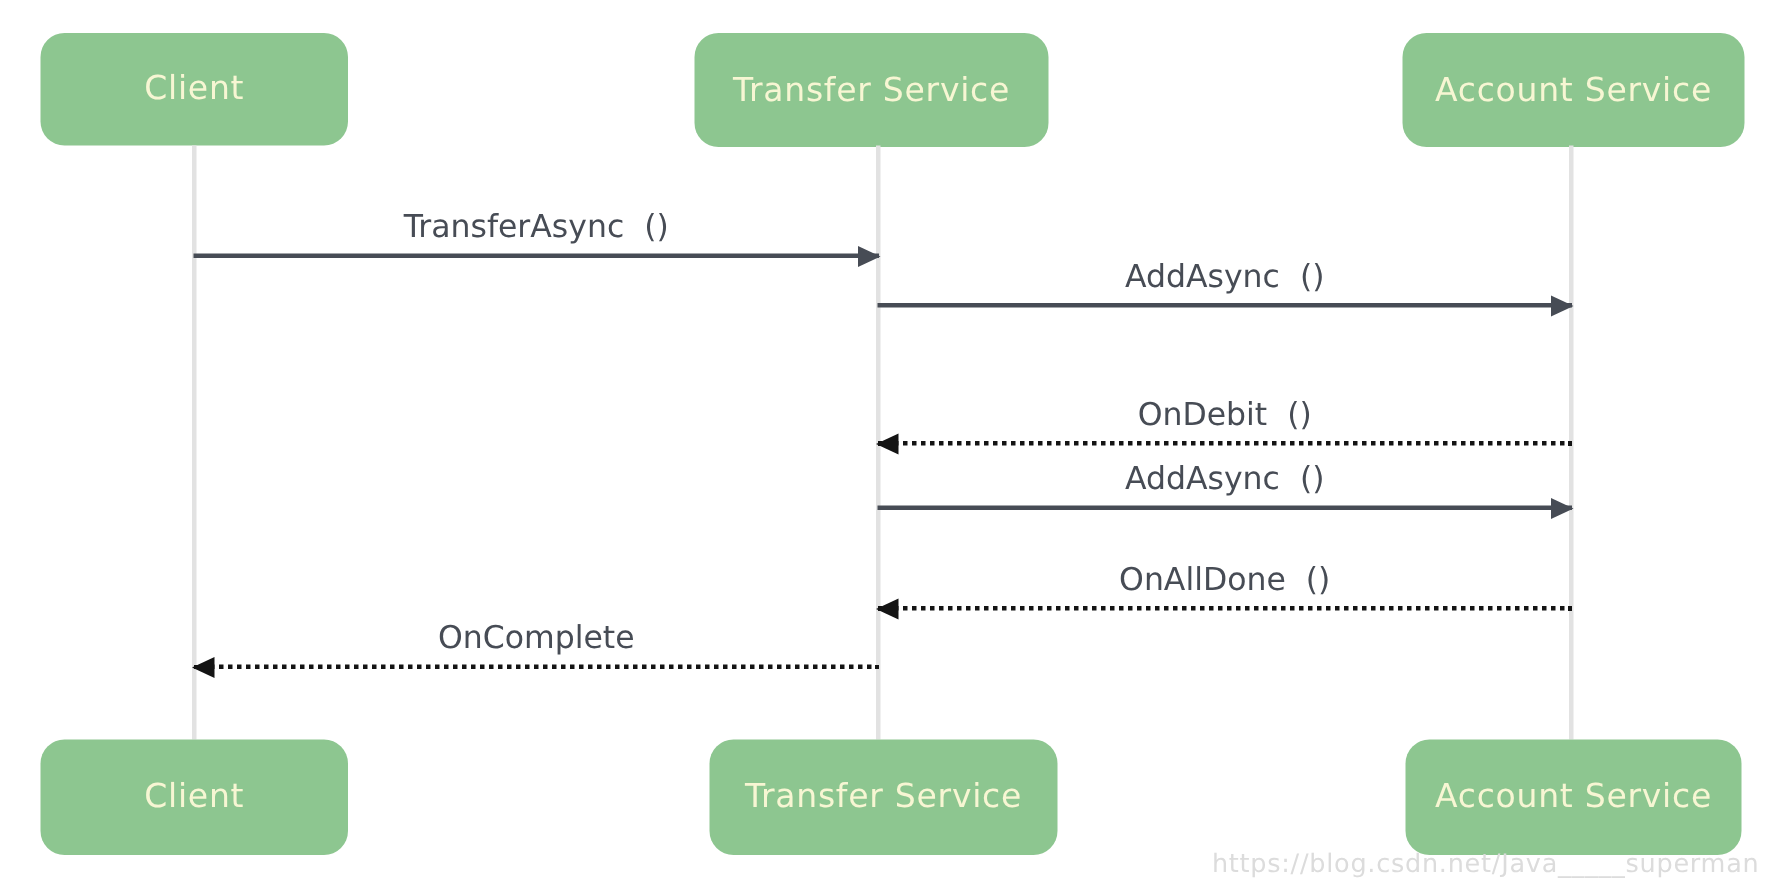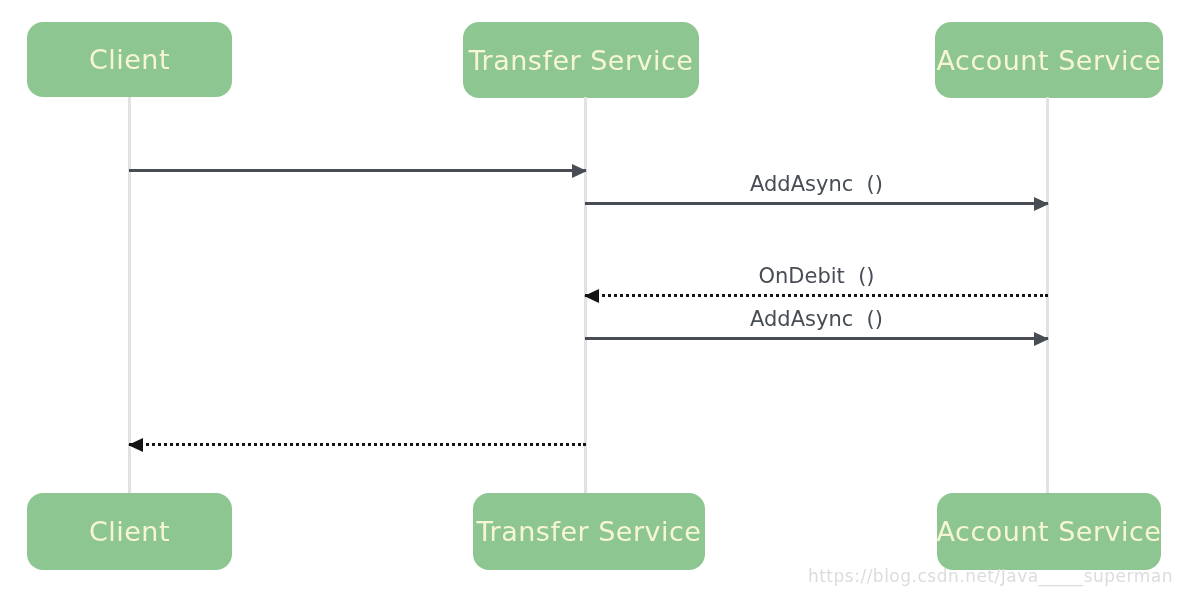--- a/index.html
+++ b/index.html
@@ -19,21 +19,21 @@
     background:var(--background);
     overflow:hidden;
     font-family:"DejaVu Sans","Liberation Sans",sans-serif;
   }
   
   .actor{
     position:absolute;
     background:var(--actor-fill);
     border-radius:16px;
     color:var(--actor-text);
-    font-size:27px;
+    font-size:22px;
     letter-spacing:0.5px;
     display:flex;align-items:center;justify-content:center;
     white-space:nowrap;
   }
   #actor-client-top    {left:27px;  top:22px;  width:205px; height:75px;}
   #actor-transfer-top  {left:463px; top:22px;  width:236px; height:76px;}
   #actor-account-top   {left:935px; top:22px;  width:228px; height:76px;}
   #actor-client-bot    {left:27px;  top:493px; width:205px; height:77px;}
   #actor-transfer-bot  {left:473px; top:493px; width:232px; height:77px;}
   #actor-account-bot   {left:937px; top:493px; width:224px; height:77px;}
@@ -90,20 +90,21 @@
   </div>
   <div class="actor" id="actor-account-top">
     <span>Account Service</span>
   </div>
 
   <div class="lifeline" id="lifeline-client"></div>
   <div class="lifeline" id="lifeline-transfer"></div>
   <div class="lifeline" id="lifeline-account"></div>
 
   <div class="msg" id="msg-0">
+    <span class="msg-label">TransferAsync  ()</span>
     <div class="msg-line solid"></div>
     <div class="arrowhead right"></div>
   </div>
 
   <div class="msg" id="msg-1">
     <span class="msg-label">AddAsync  ()</span>
     <div class="msg-line solid"></div>
     <div class="arrowhead right"></div>
   </div>
 
@@ -112,22 +113,28 @@
     <div class="msg-line dotted"></div>
     <div class="arrowhead left"></div>
   </div>
 
   <div class="msg" id="msg-3">
     <span class="msg-label">AddAsync  ()</span>
     <div class="msg-line solid"></div>
     <div class="arrowhead right"></div>
   </div>
 
+  <div class="msg" id="msg-4">
+    <span class="msg-label">OnAllDone  ()</span>
+    <div class="msg-line dotted"></div>
+    <div class="arrowhead left"></div>
+  </div>
 
   <div class="msg" id="msg-5">
+    <span class="msg-label">OnComplete</span>
     <div class="msg-line dotted"></div>
     <div class="arrowhead left"></div>
   </div>
 
   <div class="actor" id="actor-client-bot">
     <span>Client</span>
   </div>
   <div class="actor" id="actor-transfer-bot">
     <span>Transfer Service</span>
   </div>

